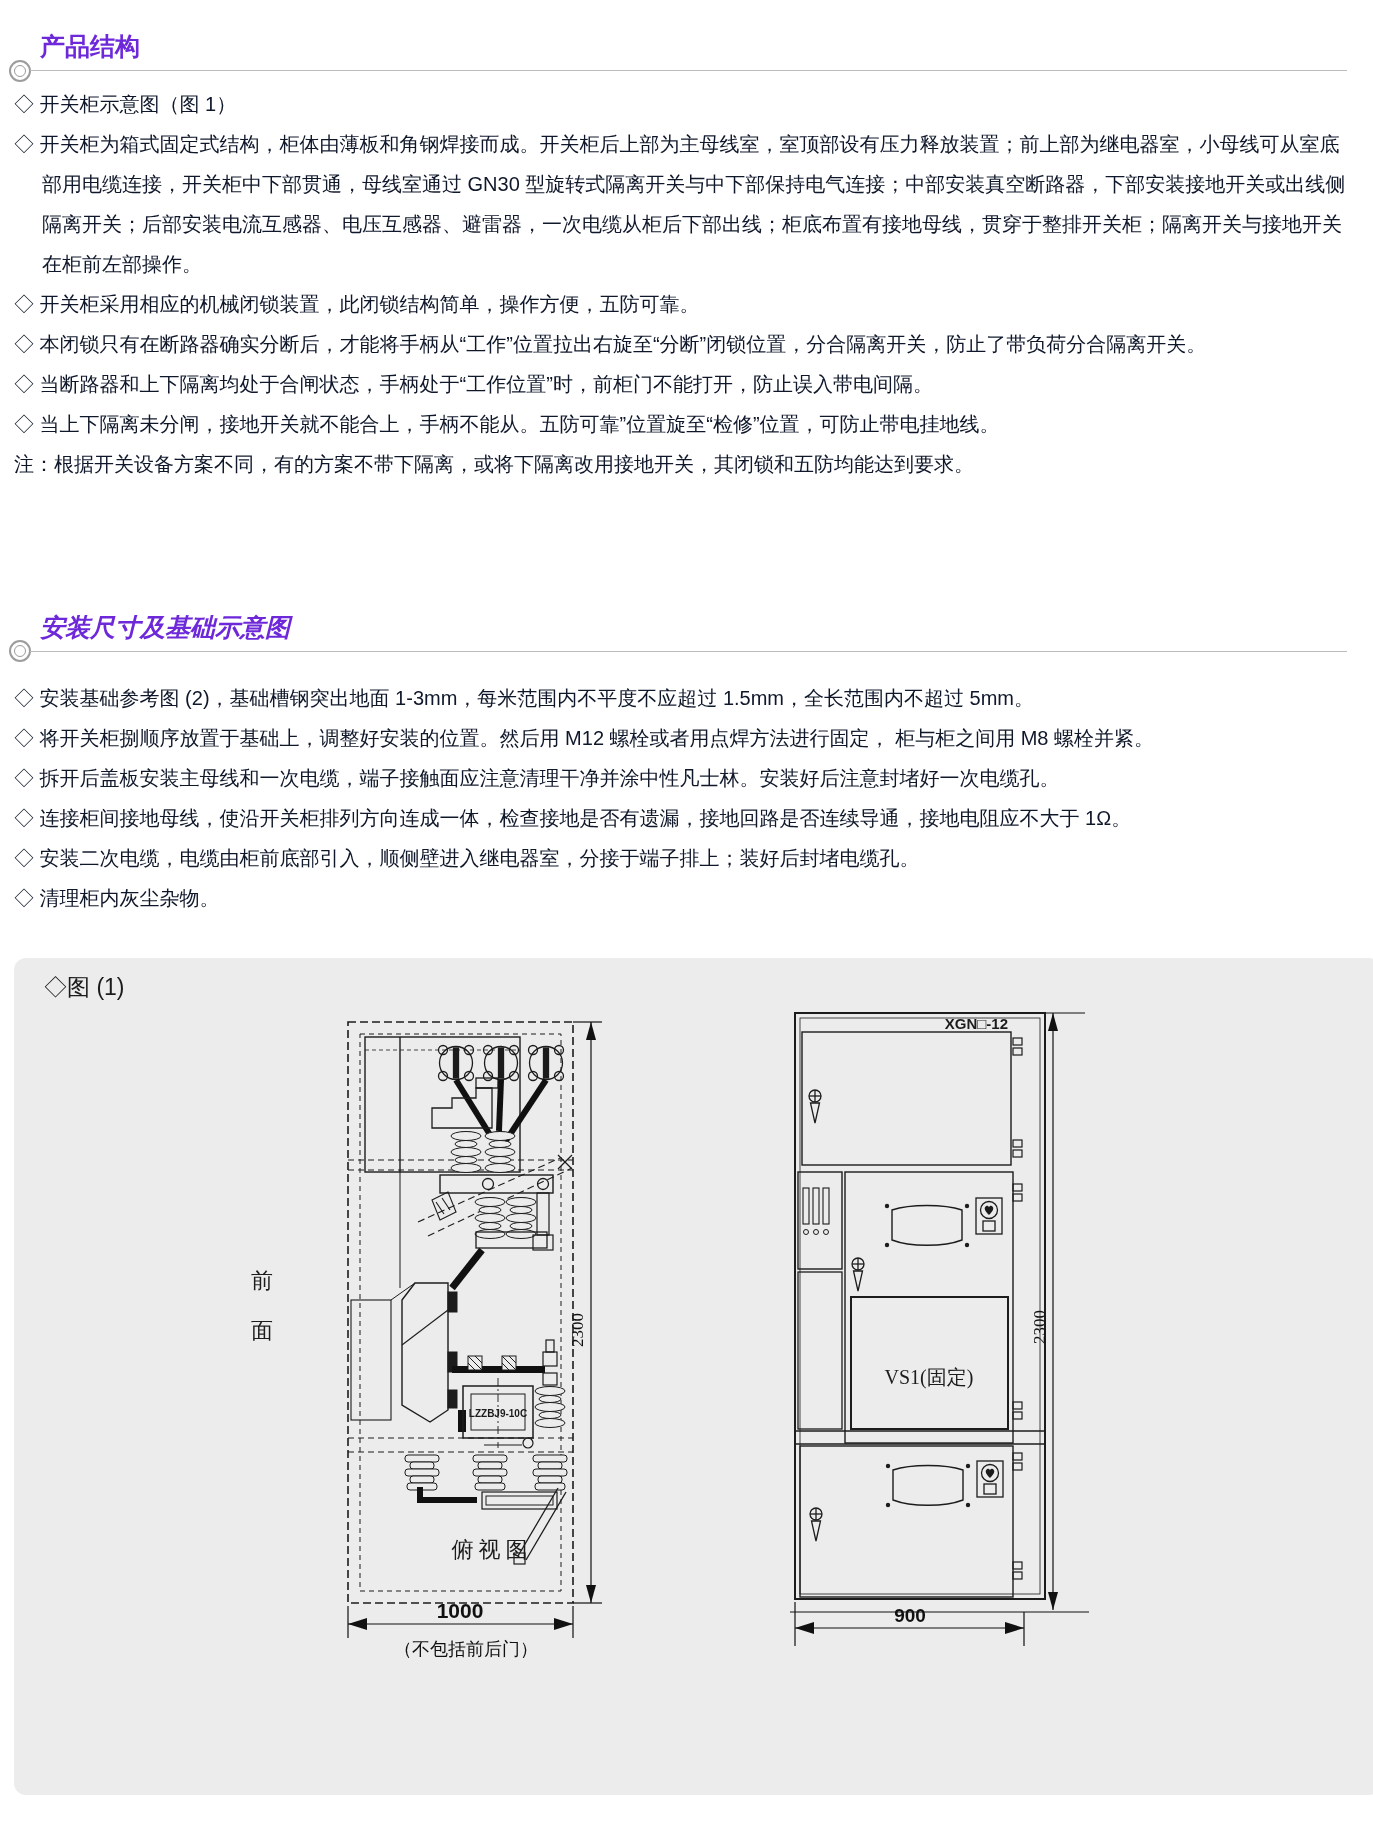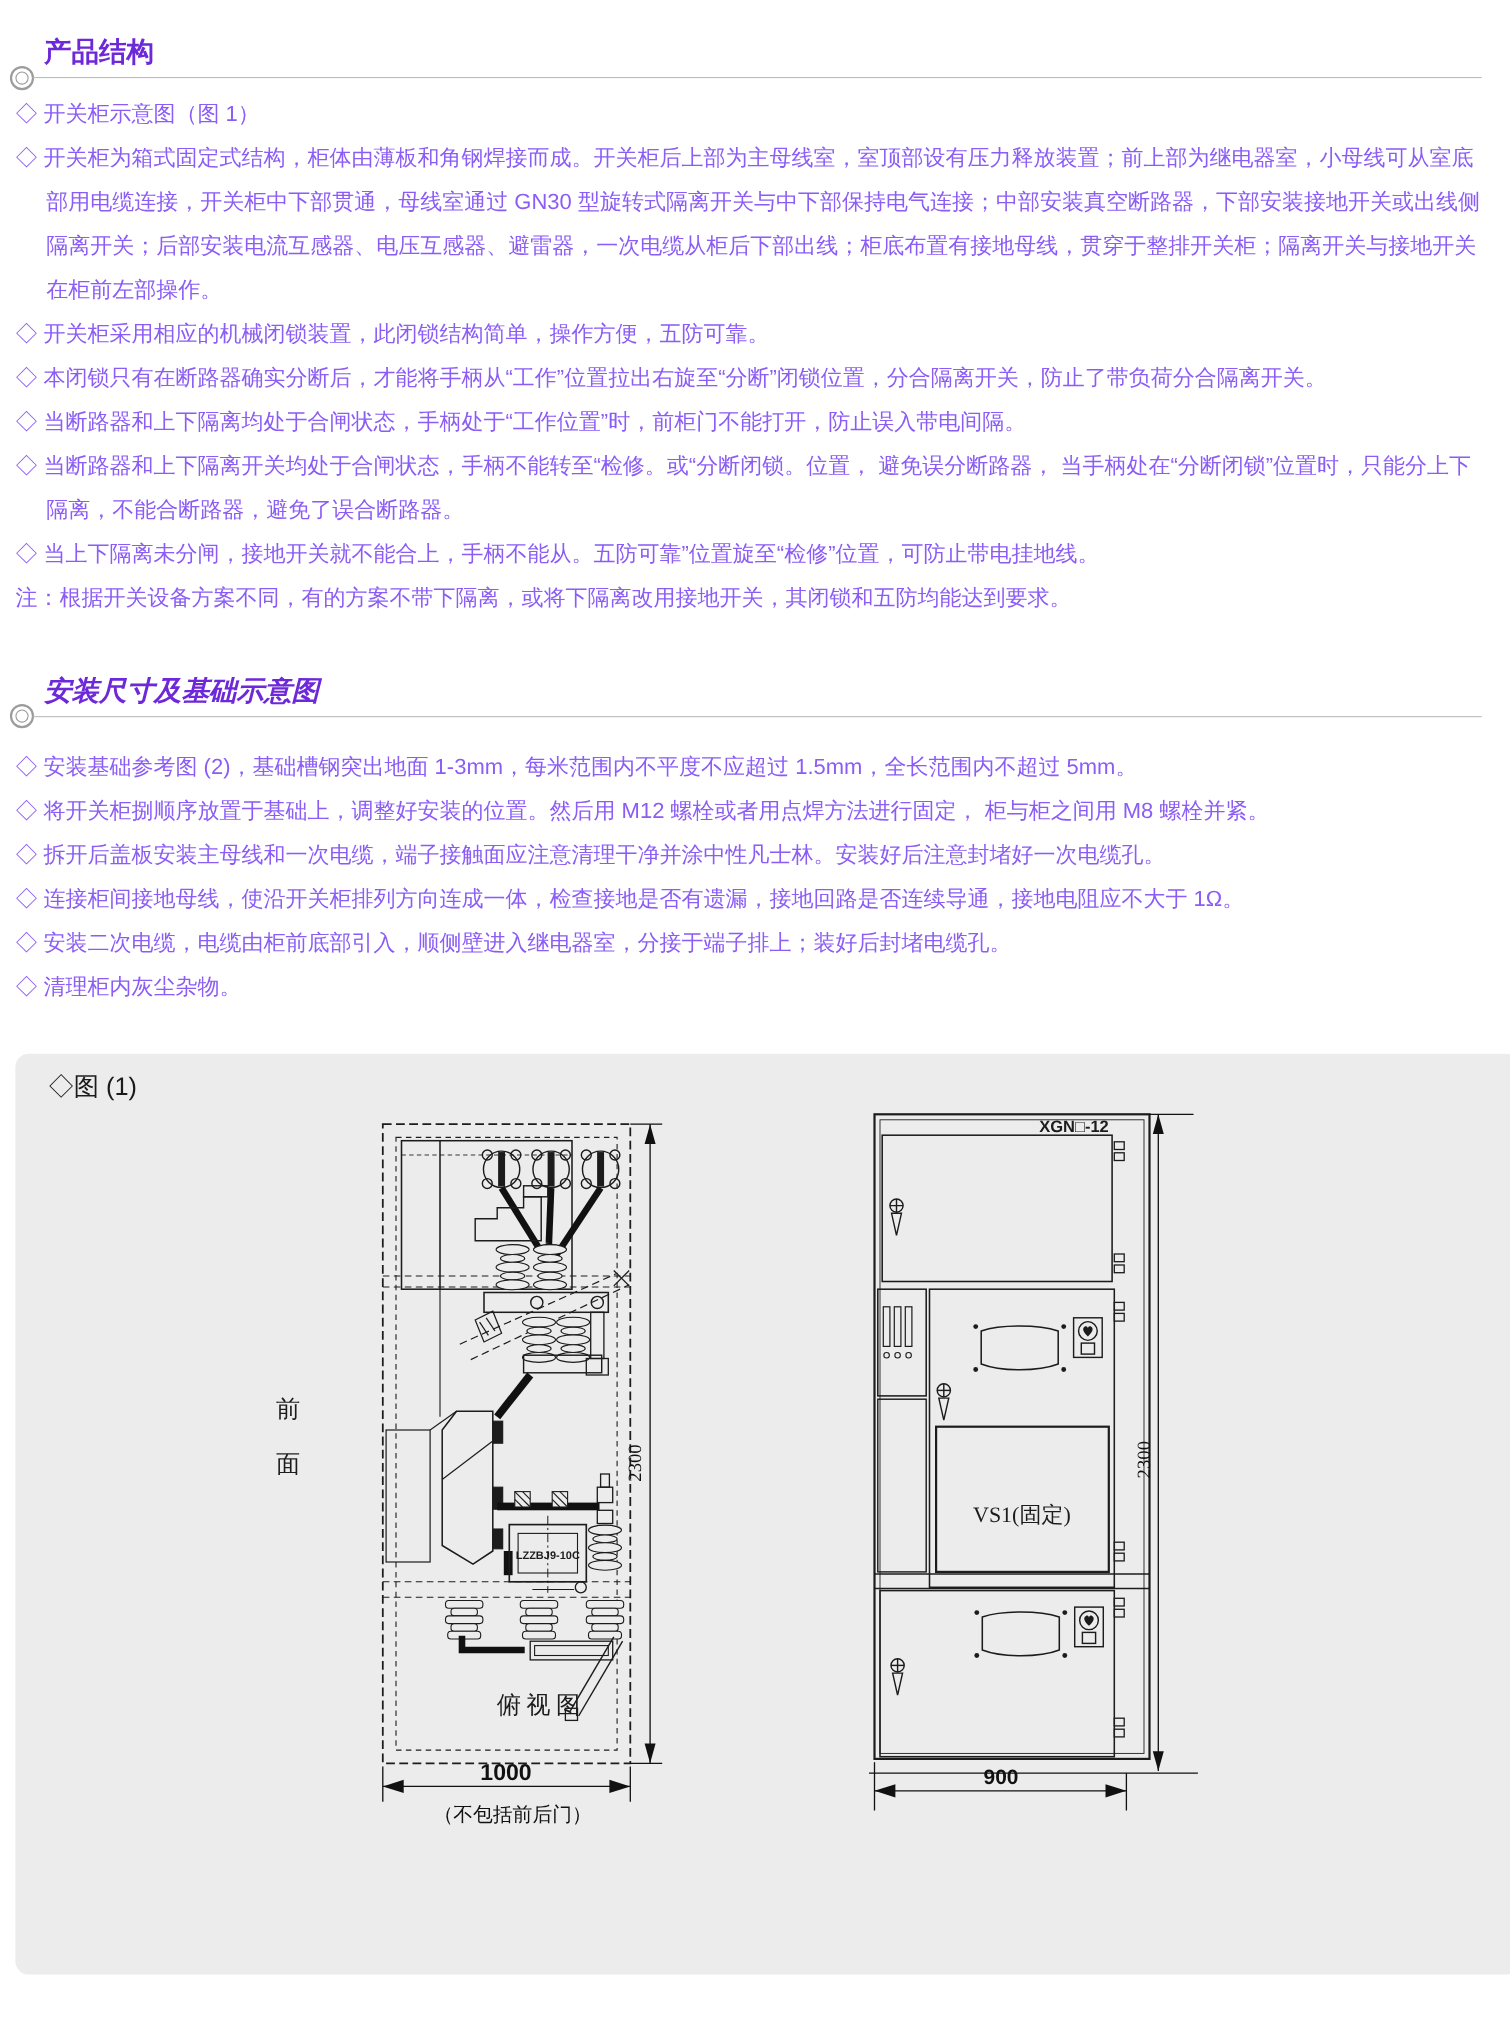--- a/index.html
+++ b/index.html
@@ -4,21 +4,21 @@
 <style>
   html,body{margin:0;padding:0;background:#ffffff;}
   .page{position:relative;width:1373px;height:1848px;background:#fff;
         font-family:"Liberation Sans", sans-serif;color:#1d1d1d;overflow:hidden;}
   
   .sec-title{position:absolute;left:40px;font-size:25px;font-weight:bold;color:#6d28d9;margin:0;white-space:nowrap;}
   .sec-rule{position:absolute;left:30px;right:26px;height:1px;background:#bcbcbc;}
   .ring{position:absolute;width:22px;height:22px;border:2px solid #9c9c9c;border-radius:50%;background:#fff;box-sizing:border-box;}
   .ring::after{content:"";position:absolute;inset:3px;border:1px solid #9c9c9c;border-radius:50%;}
   
-  .blist{position:absolute;left:14px;width:1343px;font-size:20px;line-height:40px;color:#8b5cf6;}
+  .blist{position:absolute;left:14px;width:1343px;font-size:20px;line-height:40px;color:#0f172a;}
   .bitem{padding-left:28px;text-indent:-28px;}
   .note{padding-left:0;text-indent:0;}
   
   .fig-panel{position:absolute;left:14px;top:958px;width:1345px;height:837px;background:#ececec;border-radius:12px;padding-left:22px;}
   .fig-caption{position:absolute;left:30px;top:14px;font-size:23px;color:#1b1b1b;}
   .fig-svg{position:absolute;left:0;top:0;}
   .dwg-label{font-family:"Liberation Serif", serif;fill:#1c1c1c;}
   .dim-label{font-family:"Liberation Serif", serif;fill:#111;}
 </style>
 </head>
@@ -29,21 +29,20 @@
   <h2 class="sec-title" style="top:30px;">产品结构</h2>
   <span class="ring" style="left:9px;top:60px;"></span>
   <div class="sec-rule" style="top:70px;"></div>
 
   <div class="blist" style="top:84px;">
     <div class="bitem">◇ 开关柜示意图（图 1）</div>
     <div class="bitem">◇ 开关柜为箱式固定式结构，柜体由薄板和角钢焊接而成。开关柜后上部为主母线室，室顶部设有压力释放装置；前上部为继电器室，小母线可从室底部用电缆连接，开关柜中下部贯通，母线室通过 GN30 型旋转式隔离开关与中下部保持电气连接；中部安装真空断路器，下部安装接地开关或出线侧隔离开关；后部安装电流互感器、电压互感器、避雷器，一次电缆从柜后下部出线；柜底布置有接地母线，贯穿于整排开关柜；隔离开关与接地开关在柜前左部操作。</div>
     <div class="bitem">◇ 开关柜采用相应的机械闭锁装置，此闭锁结构简单，操作方便，五防可靠。</div>
     <div class="bitem">◇ 本闭锁只有在断路器确实分断后，才能将手柄从“工作”位置拉出右旋至“分断”闭锁位置，分合隔离开关，防止了带负荷分合隔离开关。</div>
     <div class="bitem">◇ 当断路器和上下隔离均处于合闸状态，手柄处于“工作位置”时，前柜门不能打开，防止误入带电间隔。</div>
-    <div class="bitem">◇ 当断路器和上下隔离开关均处于合闸状态，手柄不能转至“检修。或“分断闭锁。位置，  避免误分断路器，  当手柄处在“分断闭锁”位置时，只能分上下隔离，不能合断路器，避免了误合断路器。</div>
     <div class="bitem">◇ 当上下隔离未分闸，接地开关就不能合上，手柄不能从。五防可靠”位置旋至“检修”位置，可防止带电挂地线。</div>
     <div class="bitem note">注：根据开关设备方案不同，有的方案不带下隔离，或将下隔离改用接地开关，其闭锁和五防均能达到要求。</div>
   </div>
 
   <h2 class="sec-title" style="top:611px;font-style:italic;">安装尺寸及基础示意图</h2>
   <span class="ring" style="left:9px;top:640px;"></span>
   <div class="sec-rule" style="top:651px;"></div>
 
   <div class="blist" style="top:678px;">
     <div class="bitem">◇ 安装基础参考图 (2)，基础槽钢突出地面 1-3mm，每米范围内不平度不应超过 1.5mm，全长范围内不超过 5mm。</div>

